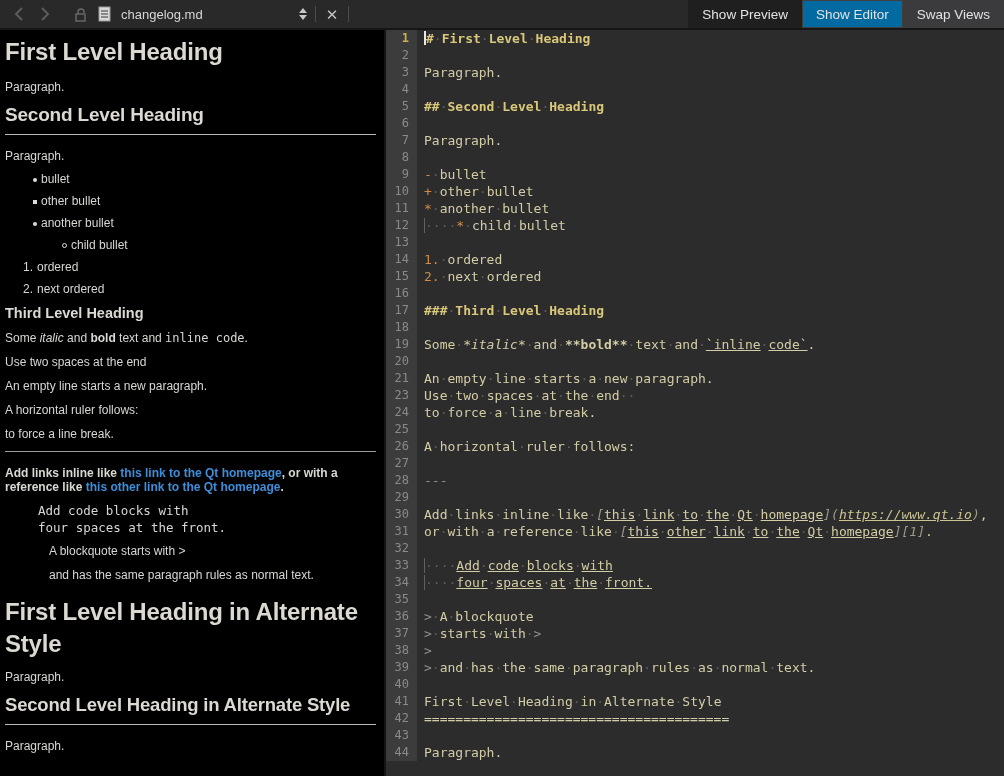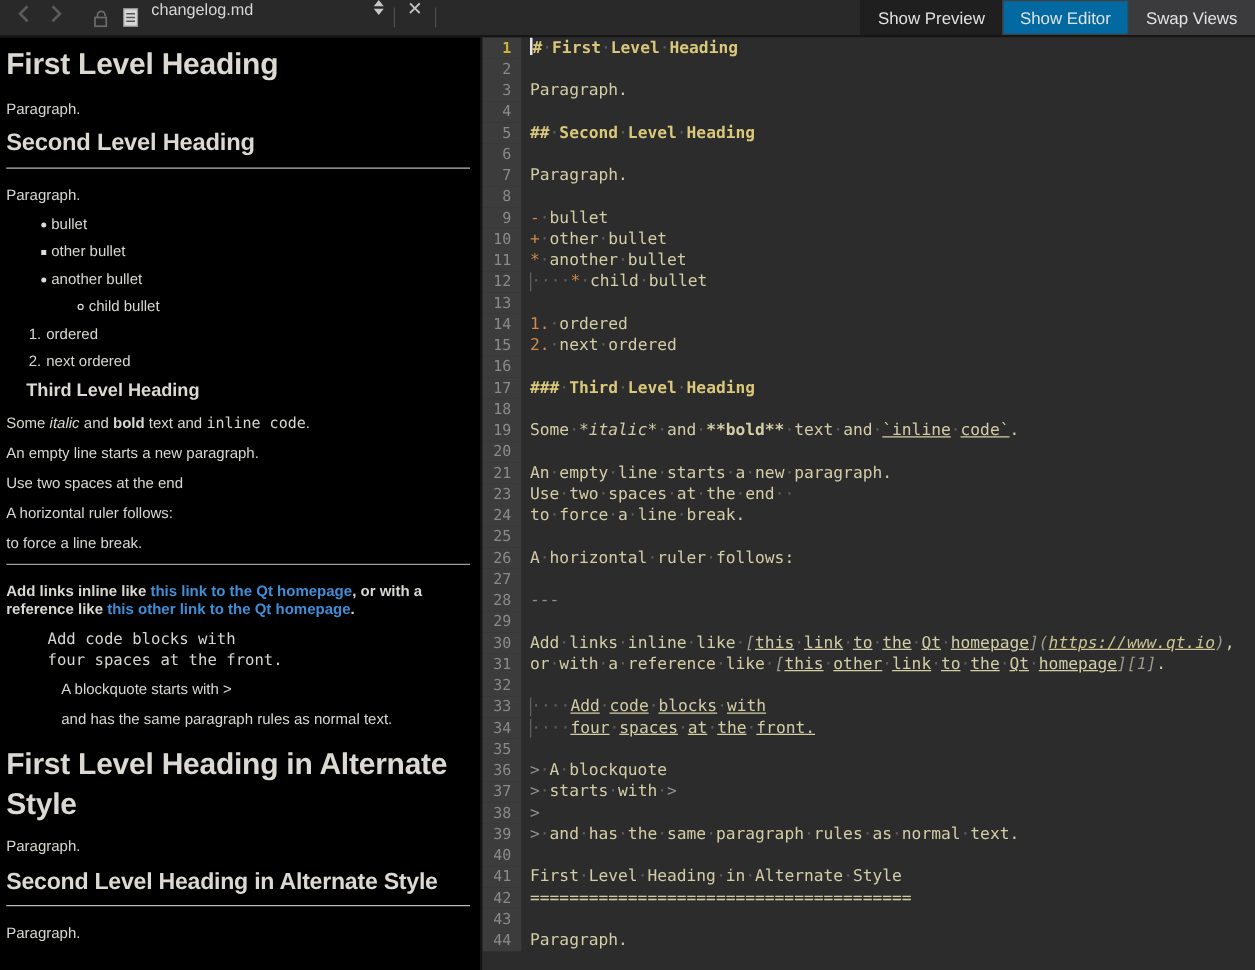--- a/index.html
+++ b/index.html
@@ -2,21 +2,21 @@
 <html><head>
 <meta charset="utf-8">
 <style>
   * { box-sizing: border-box; }
   html,body { margin:0; padding:0; width:1004px; height:776px; overflow:hidden;
               background:#2d2d30; font-family:"Liberation Sans", sans-serif; }
 
   
   .toolbar { height:30px; background:#292929; display:flex; align-items:stretch;
              border-bottom:2px solid #161616; }
-  .tb-left { display:flex; flex:1; padding-left:8px; }
+  .tb-left { display:flex; align-items:center; flex:1; padding-left:8px; }
   .nav-ic { width:22px; height:22px; display:flex; align-items:center; justify-content:center; margin-right:4px; }
   .lock-ic { margin:0 10px 0 14px; display:flex; align-items:center; }
   .doc-ic { margin-right:10px; display:flex; align-items:center; }
   .fname { color:#d6d6d4; font-size:13px; }
   .spin-ic { margin-left:96px; display:flex; flex-direction:column; align-items:center; gap:2px; }
   .tri-up { width:0; height:0; border-left:4px solid transparent; border-right:4px solid transparent; border-bottom:5px solid #c6c6c6; }
   .tri-dn { width:0; height:0; border-left:4px solid transparent; border-right:4px solid transparent; border-top:5px solid #c6c6c6; }
   .sep { width:1px; height:16px; background:#4d4d4d; margin:0 8px; align-self:center; }
   .close-x { color:#c3c3c3; font-size:15px; line-height:15px; padding:0 2px; cursor:default; }
   .tb-right { display:flex; align-items:stretch; }
@@ -29,21 +29,21 @@
   
   .main { display:flex; height:746px; }
 
   
   .preview { width:384px; background:#000000; color:#d8d7d2; padding:4px 8px 0 5px; overflow:hidden; }
   .pv-h1 { font-size:24px; line-height:32px; font-weight:bold; color:#dcd9d2; margin:2px 0 12px; letter-spacing:-0.2px; }
   .pv-h1.alt { margin-top:10px; margin-bottom:10px; }
   .pv-h2 { font-size:19px; font-weight:bold; color:#dcd9d2; margin:2px 0 14px; padding-bottom:8px;
            border-bottom:1px solid #b9b9b9; letter-spacing:-0.2px; }
   .pv-h2.alt2 { font-size:18.5px; }
-  .pv-h3 { font-size:14.5px; font-weight:bold; color:#dcd9d2; margin:6px 16px 10px; }
+  .pv-h3 { font-size:14.5px; font-weight:bold; color:#dcd9d2; margin:6px 0 10px; }
   .pv-p { font-size:12px; margin:0 0 10px; line-height:14px; }
   .pv-ul { margin:0 0 0 0; }
   .pv-li { display:flex; align-items:center; margin:0 0 9px 28px; font-size:12px; line-height:13px; }
   .pv-li.child { margin-left:57px; }
   .mk { flex:none; margin-right:4px; }
   .mk-disc   { width:4px; height:4px; border-radius:50%; background:#dddcd8; }
   .mk-square { width:4px; height:4px; background:#dddcd8; }
   .mk-circle { width:5px; height:5px; border:1px solid #dddcd8; border-radius:50%; }
   .pv-oli { margin:0 0 9px 18px; font-size:12px; line-height:13px; }
   .pv-oli .onum { margin-right:4px; }
@@ -158,22 +158,22 @@
       </div>
       <div class="pv-oli">
         <span class="onum">2.</span><span>next ordered</span>
       </div>
     </div>
 
     <div class="pv-h3">Third Level Heading</div>
 
     <div class="pv-p"><span>Some </span><span class="pv-it">italic</span><span> and </span><span class="pv-b">bold</span><span> text and </span><span class="pv-inline-code">inline code</span><span>.</span></div>
 
+    <div class="pv-p">Use two spaces at the end</div>
     <div class="pv-p">An empty line starts a new paragraph.</div>
-    <div class="pv-p">Use two spaces at the end</div>
     <div class="pv-p">A horizontal ruler follows:</div>
     <div class="pv-p">to force a line break.</div>
 
     <hr class="pv-hr">
 
     <div class="pv-p linkp"><span>Add links inline like </span><span class="pv-link">this link to the Qt homepage</span><span>, or with a reference like </span><span class="pv-link">this other link to the Qt homepage</span><span>.</span></div>
 
     <div class="pv-codeblock">Add code blocks with
 four spaces at the front.</div>
 

